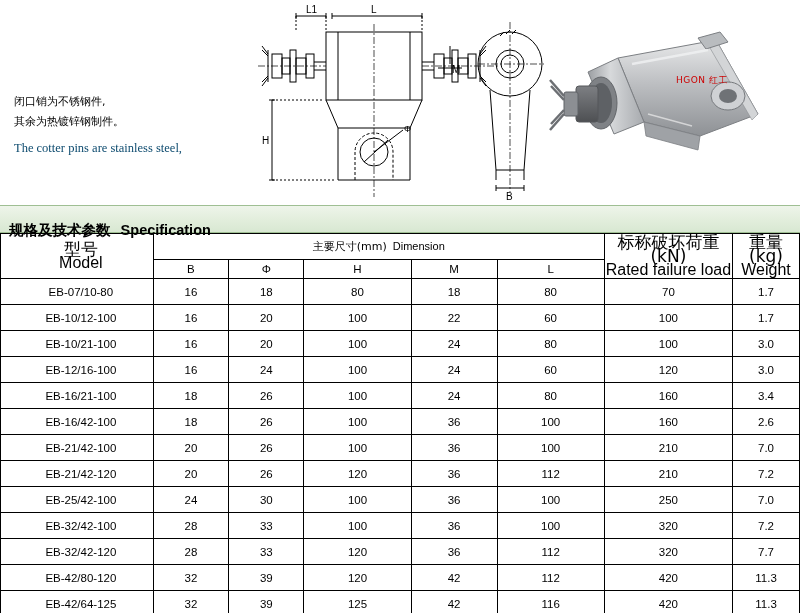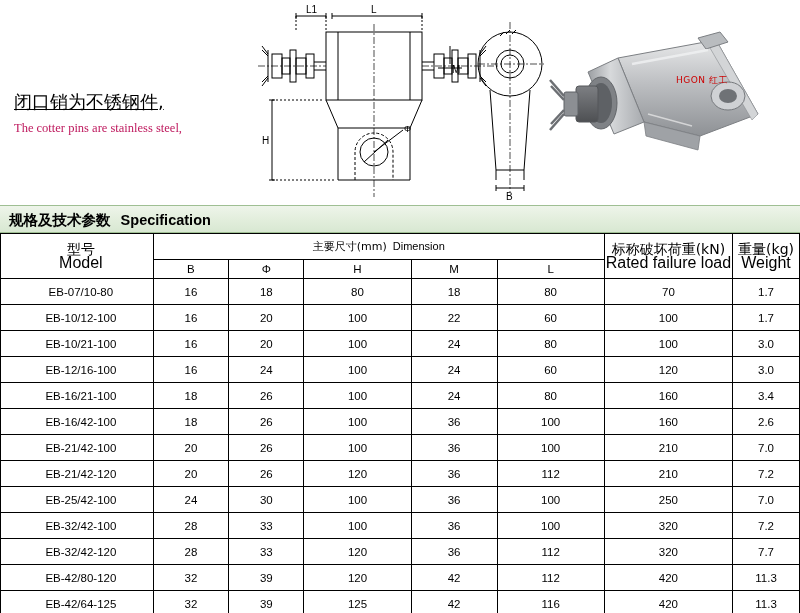--- a/index.html
+++ b/index.html
@@ -24,31 +24,30 @@
   }
 
   .notes {
     position: absolute;
     left: 14px;
     top: 92px;
     width: 215px;
   }
   .notes .cn {
     font-family: "DejaVu Sans", sans-serif;
-    font-size: 18px;
+    font-size: 11px;
     line-height: 20px;
     color: #000;
     white-space: nowrap;
-    text-decoration: underline;
   }
   .notes .en {
     font-family: "Liberation Serif", serif;
     font-size: 12.5px;
     line-height: 20px;
-    color: #be185d;
+    color: #0c4a6e;
     white-space: nowrap;
   }
   .notes .gap { height: 6px; }
 
   .drawing {
     position: absolute;
     left: 238px;
     top: 2px;
   }
   .photo {
@@ -74,21 +73,21 @@
     width: 800px;
     height: 28px;
     background: linear-gradient(to bottom, #eef5ea 0%, #e3eedd 50%, #d8e8d2 100%);
     border-top: 1px solid #9fbf93;
     border-bottom: 1px solid #9fbf93;
     box-sizing: border-box;
   }
   .spec-banner .title {
     position: absolute;
     left: 9px;
-    top: 5px;
+    top: 15px;
     font-size: 14.5px;
     font-weight: bold;
     font-family: "DejaVu Sans", sans-serif;
     white-space: nowrap;
   }
   .spec-banner .title .en {
     font-family: "Liberation Sans", sans-serif;
   }
 
   
@@ -107,21 +106,21 @@
     font-weight: normal;
     height: 25px;
     vertical-align: middle;
   }
   table.spec tr.head td {
     height: 18px;
     font-size: 11.5px;
   }
   .cell-cn {
     font-family: "DejaVu Sans", sans-serif;
-    font-size: 14px;
+    font-size: 17px;
     display: block;
     line-height: 14px;
   }
   .cell-en {
     font-family: Liberation Sans, sans-serif;
     font-size: 16px;
     display: block;
     line-height: 14px;
   }
   .model-cell {
@@ -138,20 +137,21 @@
 
   svg { display: block; }
 </style>
 </head>
 <body>
 
 <div class="top-area">
 
   <div class="notes">
     <div class="cn">闭口销为不锈钢件,</div>
+    <div class="cn">其余为热镀锌钢制件。</div>
     <div class="gap"></div>
     <div class="en">The cotter pins are stainless steel,</div>
   </div>
 
   <div class="drawing">
     <svg width="310" height="200" viewBox="0 0 310 200">
       <g stroke="#000" fill="none" stroke-width="1">
 
         <line x1="58" y1="14" x2="88" y2="14"></line>
         <path d="M58 11 L58 17 M88 11 L88 17"></path>

